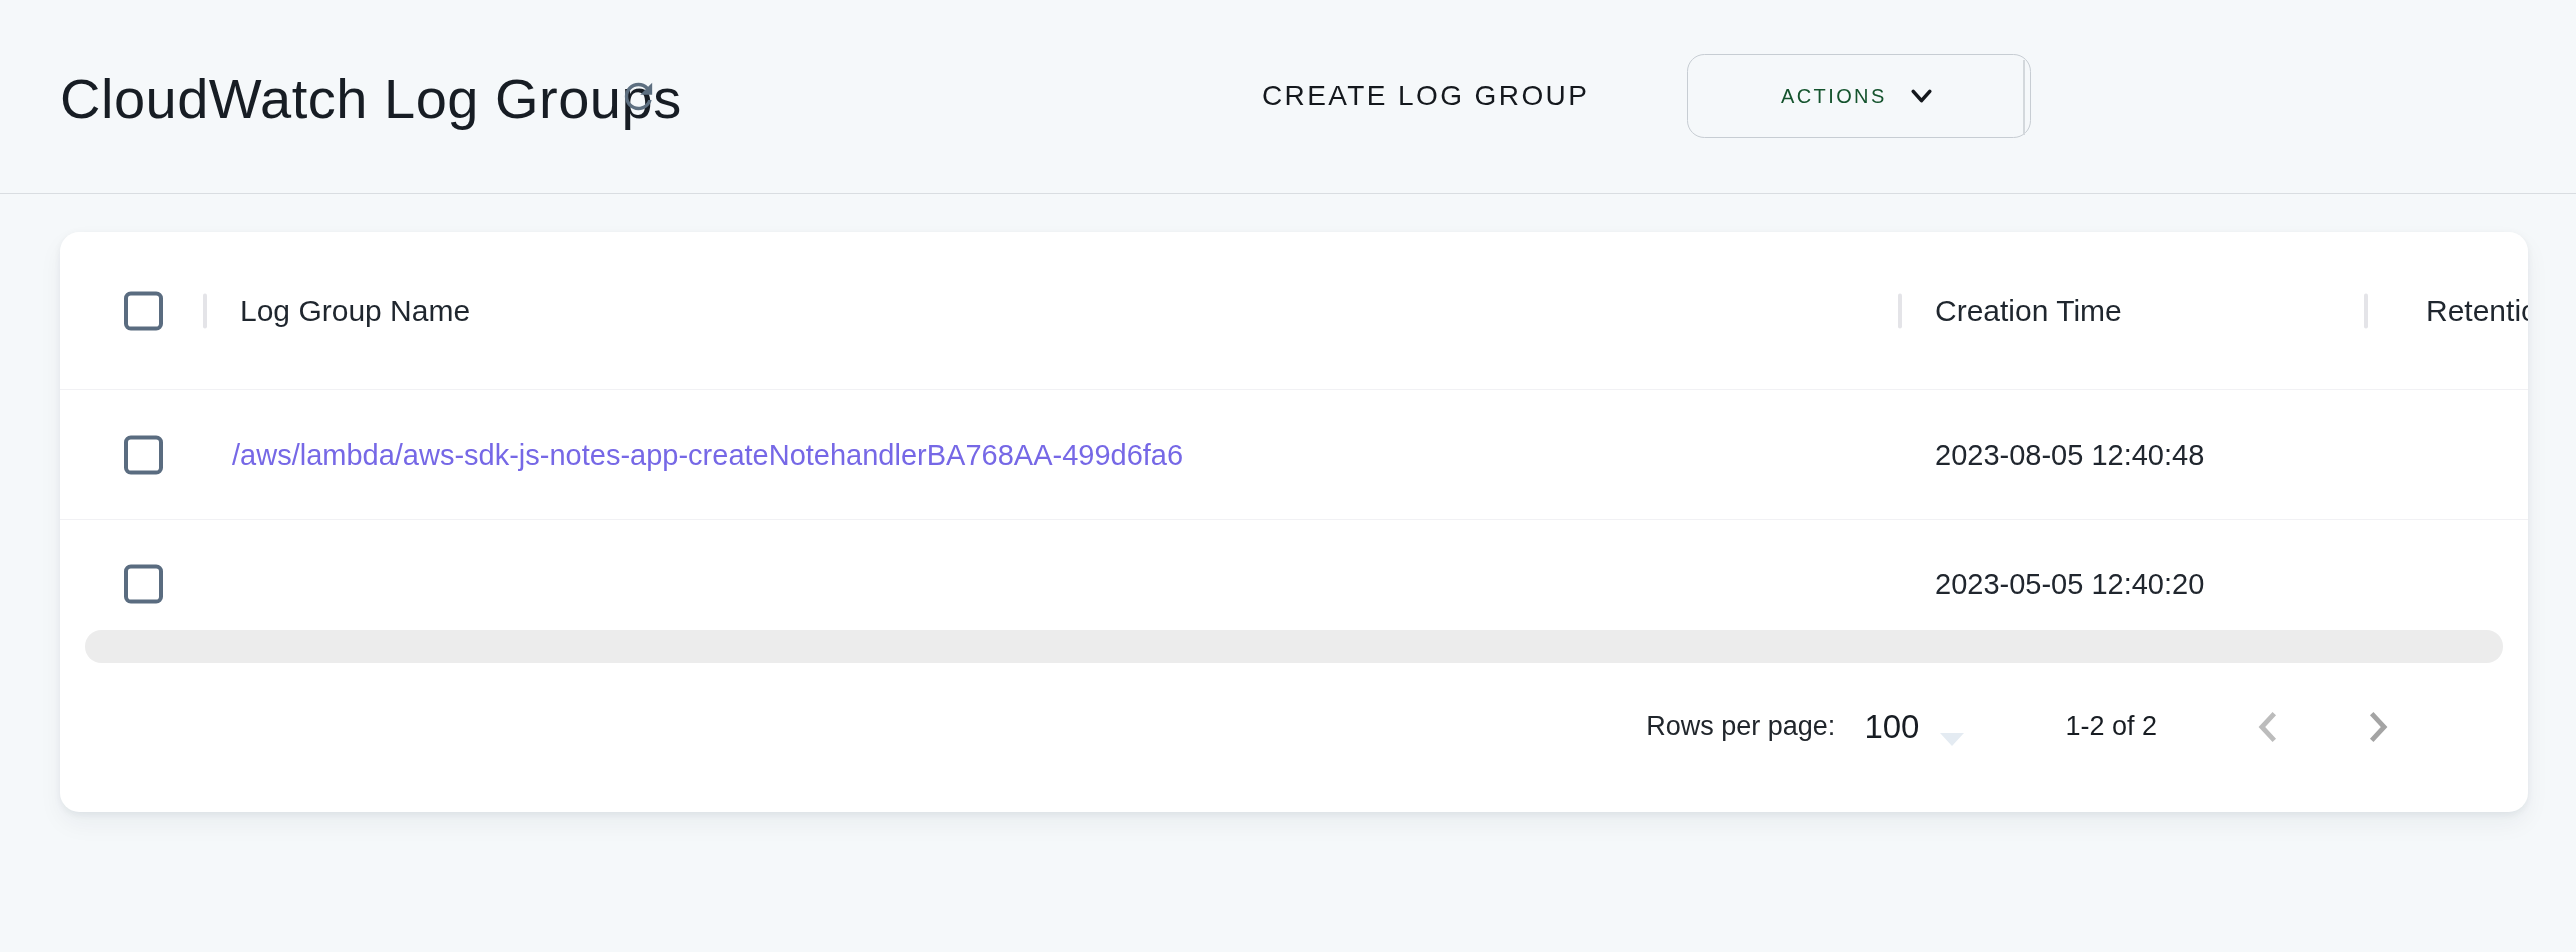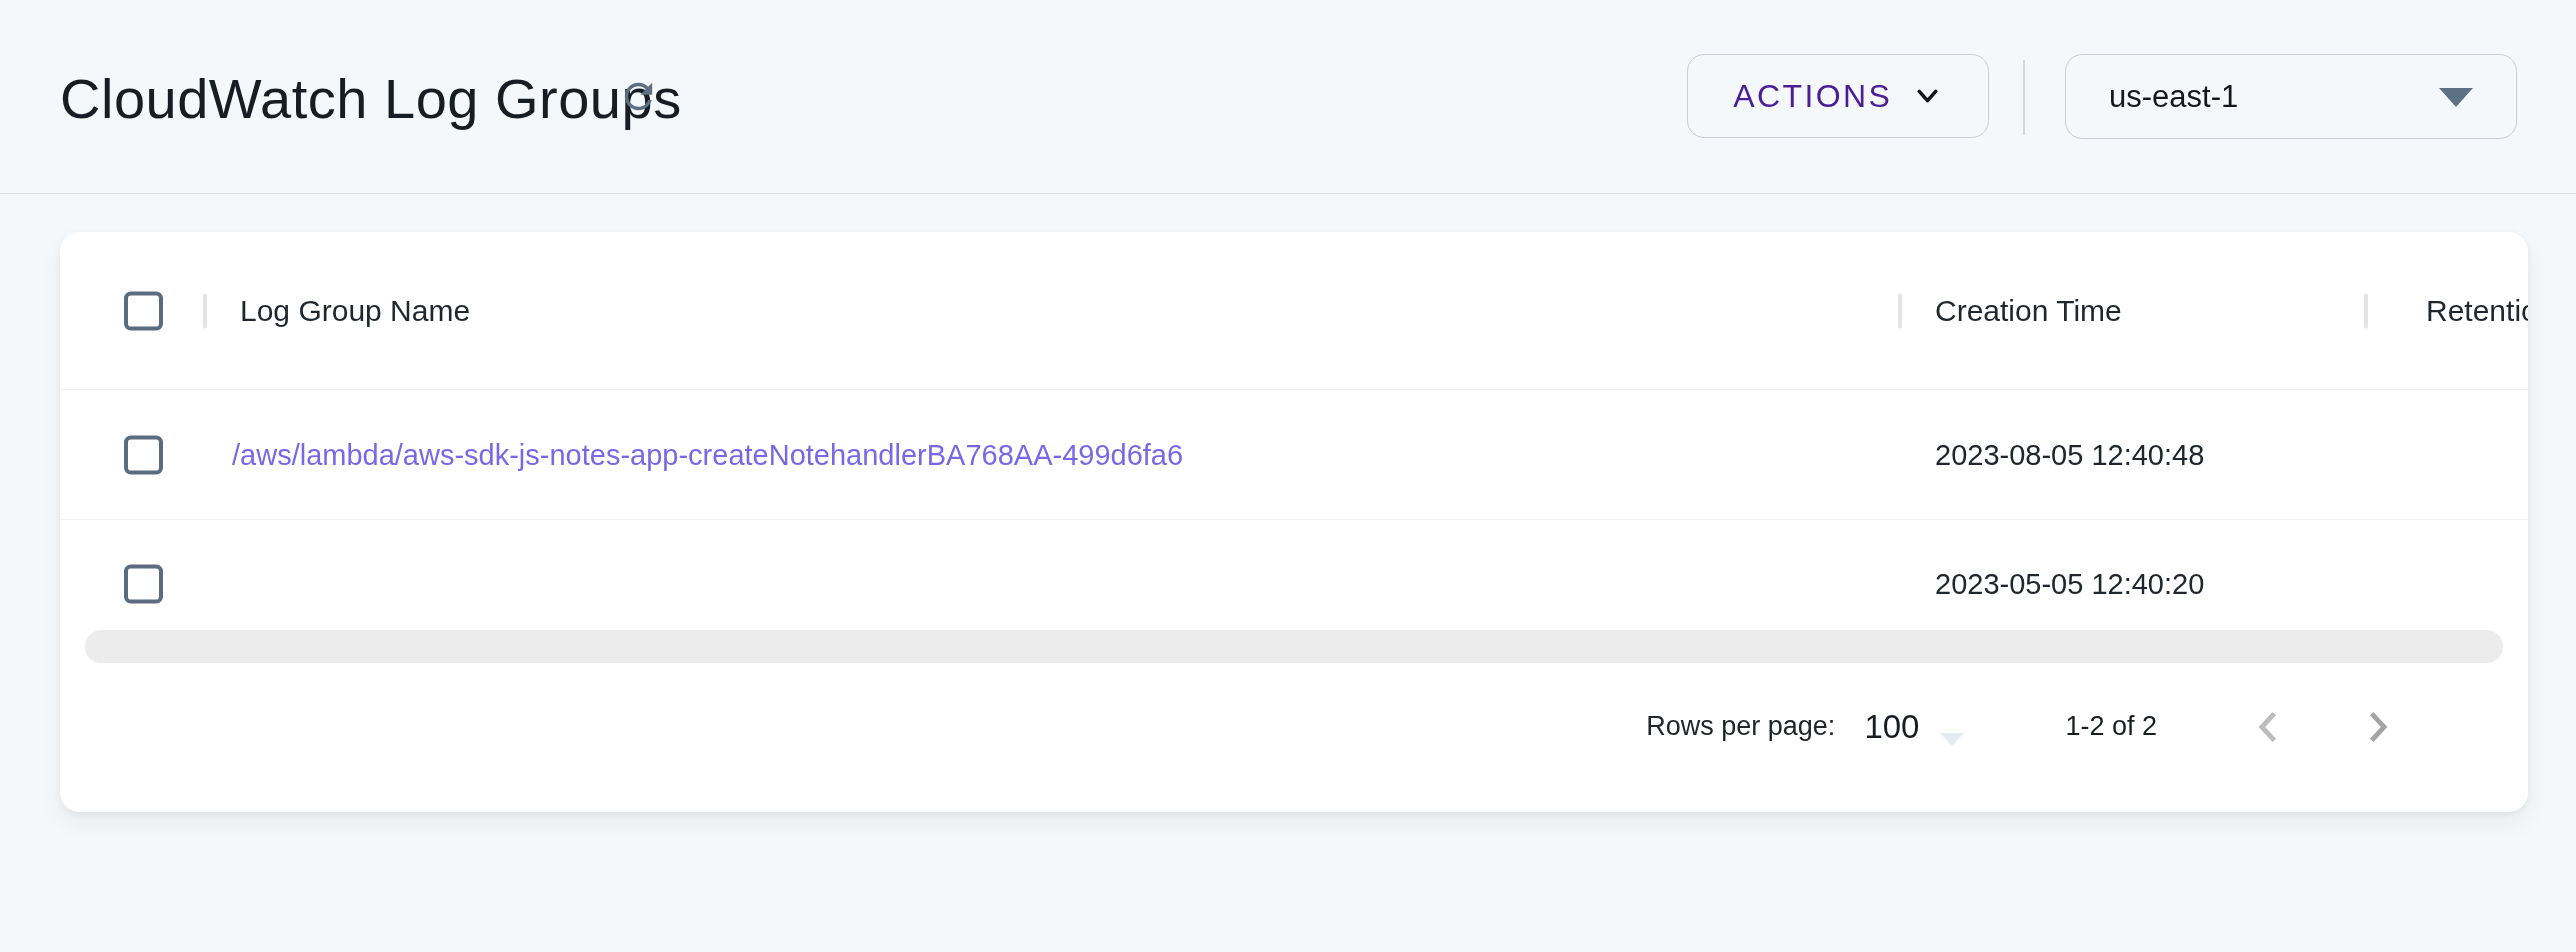--- a/index.html
+++ b/index.html
@@ -4,21 +4,21 @@
 <style>
   html,body{margin:0;padding:0;}
   body{font-family:"Liberation Sans",sans-serif;background:#f5f8fa;}
   #screen{position:relative;width:2576px;height:952px;background:#f5f8fa;overflow:hidden;}
 
   
   .app-header{position:absolute;left:0;top:0;width:2576px;height:193px;background:#f5f8fa;border-bottom:1.9px solid #d9dde1;padding-left:26px;}
   .page-title{position:absolute;left:60px;top:66px;font-size:56px;font-weight:400;color:#171d24;letter-spacing:0.5px;white-space:nowrap;}
   .refresh-btn{position:absolute;left:615px;top:73px;width:46px;height:46px;display:flex;align-items:center;justify-content:center;cursor:pointer;background:none;border:none;padding:0;}
   .text-btn{position:absolute;left:1235px;top:54px;height:83px;display:flex;align-items:center;padding:0 27px;font-size:28px;font-weight:500;letter-spacing:2.4px;color:#14181d;background:none;border:none;cursor:pointer;white-space:nowrap;}
-  .actions-btn{position:absolute;left:1687px;top:54px;width:302px;height:84px;box-sizing:border-box;border:1.9px solid #c7cdd3;border-radius:17.4px;background:transparent;display:flex;align-items:center;justify-content:center;gap:19.3px;font-size:32px;font-weight:500;letter-spacing:2.4px;color:#4c1d95;cursor:pointer;}
+  .actions-btn{position:absolute;left:1687px;top:54px;width:344px;height:84px;box-sizing:border-box;border:1.9px solid #c7cdd3;border-radius:17.4px;background:transparent;display:flex;align-items:center;justify-content:center;gap:19.3px;font-size:20px;font-weight:500;letter-spacing:2.4px;color:#14532d;cursor:pointer;}
   .header-vdivider{position:absolute;left:2023px;top:60px;width:1.9px;height:75px;background:#d3d8dc;}
   .region-select{position:absolute;left:2065px;top:54px;width:452px;height:85px;box-sizing:border-box;border:1.9px solid #c7cdd3;border-radius:17.4px;background:transparent;display:flex;align-items:center;cursor:pointer;}
   .region-select .value{margin-left:43px;font-size:31px;color:#14181d;}
   .caret-down{position:absolute;right:43px;top:33px;width:0;height:0;border-left:17.4px solid transparent;border-right:17.4px solid transparent;border-top:19.3px solid #5d7184;}
 
   
   .card{position:absolute;left:60px;top:232px;width:2468px;height:580px;background:#ffffff;border-radius:19.3px;overflow:hidden;box-shadow:0 2.9px 7.7px rgba(25,35,55,0.06),0 11.6px 25px rgba(25,35,55,0.05);}
   .grid-header{position:absolute;left:0;top:0;width:2803px;height:157px;border-bottom:1.9px solid #f1f1f4;}
   .grid-row1{position:absolute;left:0;top:159px;width:2803px;height:128px;border-bottom:1.9px solid #f1f1f4;}
   .grid-row2{position:absolute;left:0;top:288px;width:2803px;height:128px;}
@@ -49,36 +49,33 @@
     <div class="page-title">CloudWatch Log Groups</div>
 
     <button class="refresh-btn">
       <span style="display:flex;">
         <svg width="41" height="41" viewBox="0 0 24 24">
           <path fill="#5d6f80" d="M17.65 6.35C16.2 4.9 14.21 4 12 4c-4.42 0-7.99 3.58-8 8s3.57 8 7.99 8c3.73 0 6.84-2.55 7.73-6h-2.08c-.82 2.33-3.04 4-5.65 4-3.31 0-6-2.69-6-6s2.69-6 6-6c1.66 0 3.14.69 4.22 1.78L13 11h7V4l-2.35 2.35z"></path>
         </svg>
       </span>
     </button>
 
+    <button class="text-btn">CREATE LOG GROUP</button>
 
     <button class="actions-btn">
       <span>ACTIONS</span>
       <span style="display:flex;">
         <svg width="31" height="31" viewBox="0 0 30 30">
           <polyline points="7,10 15,19 23,10" fill="none" stroke="#14181d" stroke-width="3.5" stroke-linecap="round" stroke-linejoin="round"></polyline>
         </svg>
       </span>
     </button>
 
     <div class="header-vdivider"></div>
 
-    <div class="region-select">
-      <span class="value">us-east-1</span>
-      <span class="caret-down"></span>
-    </div>
   </div>
 
   <div class="card">
 
     <div class="grid-header">
       <span class="cbox"></span>
       <span class="col-sep" style="left:143px;"></span>
       <span class="col-label" style="left:180px;">Log Group Name</span>
       <span class="col-sep" style="left:1838px;"></span>
       <span class="col-label" style="left:1875px;">Creation Time</span>

